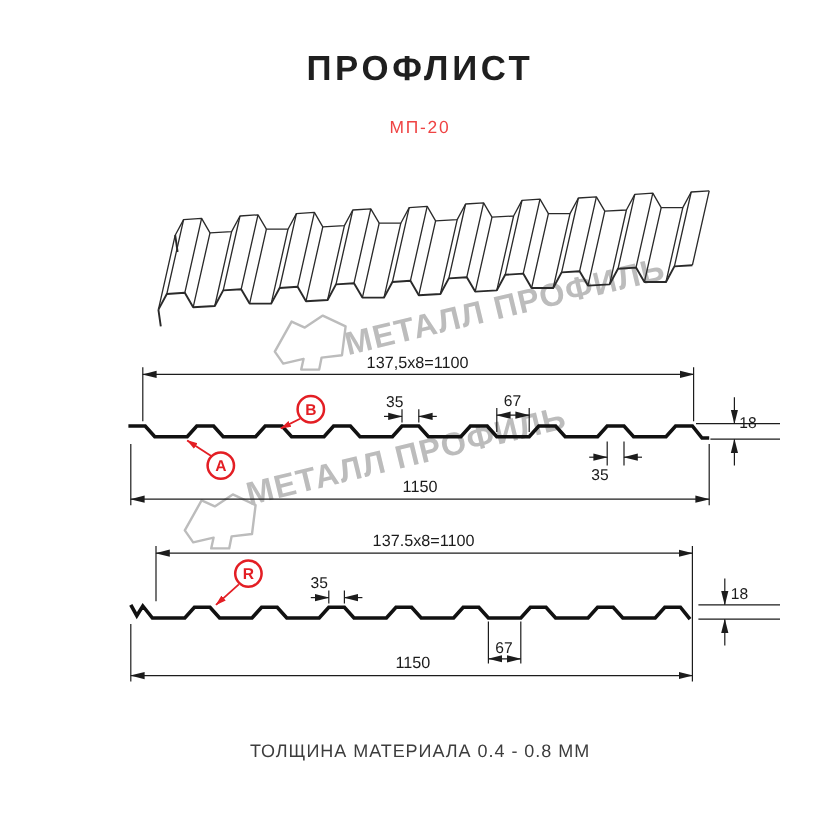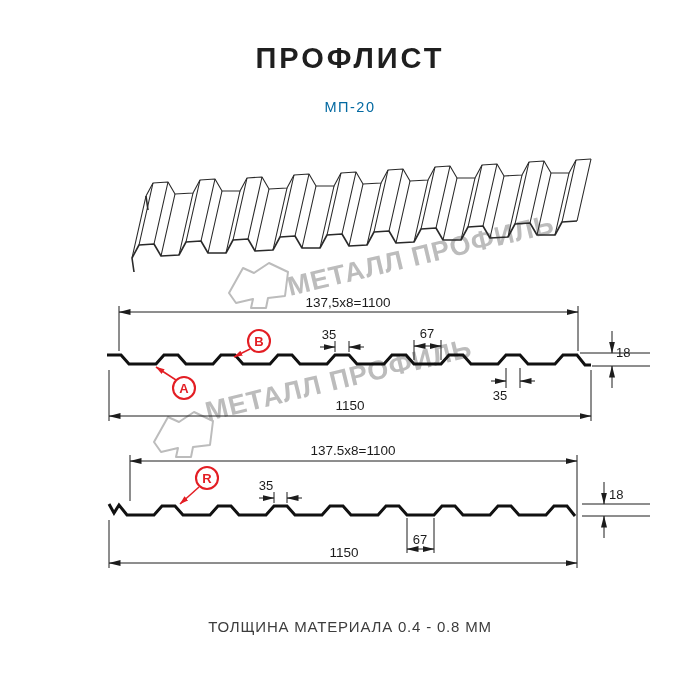--- a/index.html
+++ b/index.html
@@ -12,21 +12,21 @@
   .stage{
     position:relative;width:700px;height:700px;background:#ffffff;overflow:hidden;
     font-family:"Liberation Sans", sans-serif;
   }
   .page-title{
     position:absolute;left:0;top:42px;width:700px;text-align:center;
     font-size:29px;font-weight:bold;letter-spacing:3px;color:#1f1f1f;
   }
   .page-subtitle{
     position:absolute;left:0;top:99px;width:700px;text-align:center;
-    font-size:14.5px;font-weight:500;letter-spacing:1.5px;color:#0369a1;
+    font-size:14.5px;font-weight:500;letter-spacing:1.5px;color:#ef4444;
   }
   .footer-note{
     position:absolute;left:0;top:618px;width:700px;text-align:center;
     font-size:15px;font-weight:500;letter-spacing:0.8px;color:var(--text_gray);
   }
   svg.draw{position:absolute;left:0;top:0;}
   .persp{fill:none;stroke:#2a2a2a;stroke-width:1.1;stroke-linejoin:round;}
   .persp-b{fill:none;stroke:#2a2a2a;stroke-width:1.6;stroke-linejoin:round;}
   .pl{fill:none;stroke:#111;stroke-width:3;stroke-linejoin:miter;}
   .dim{stroke:var(--line_dark);stroke-width:1;fill:none;}

